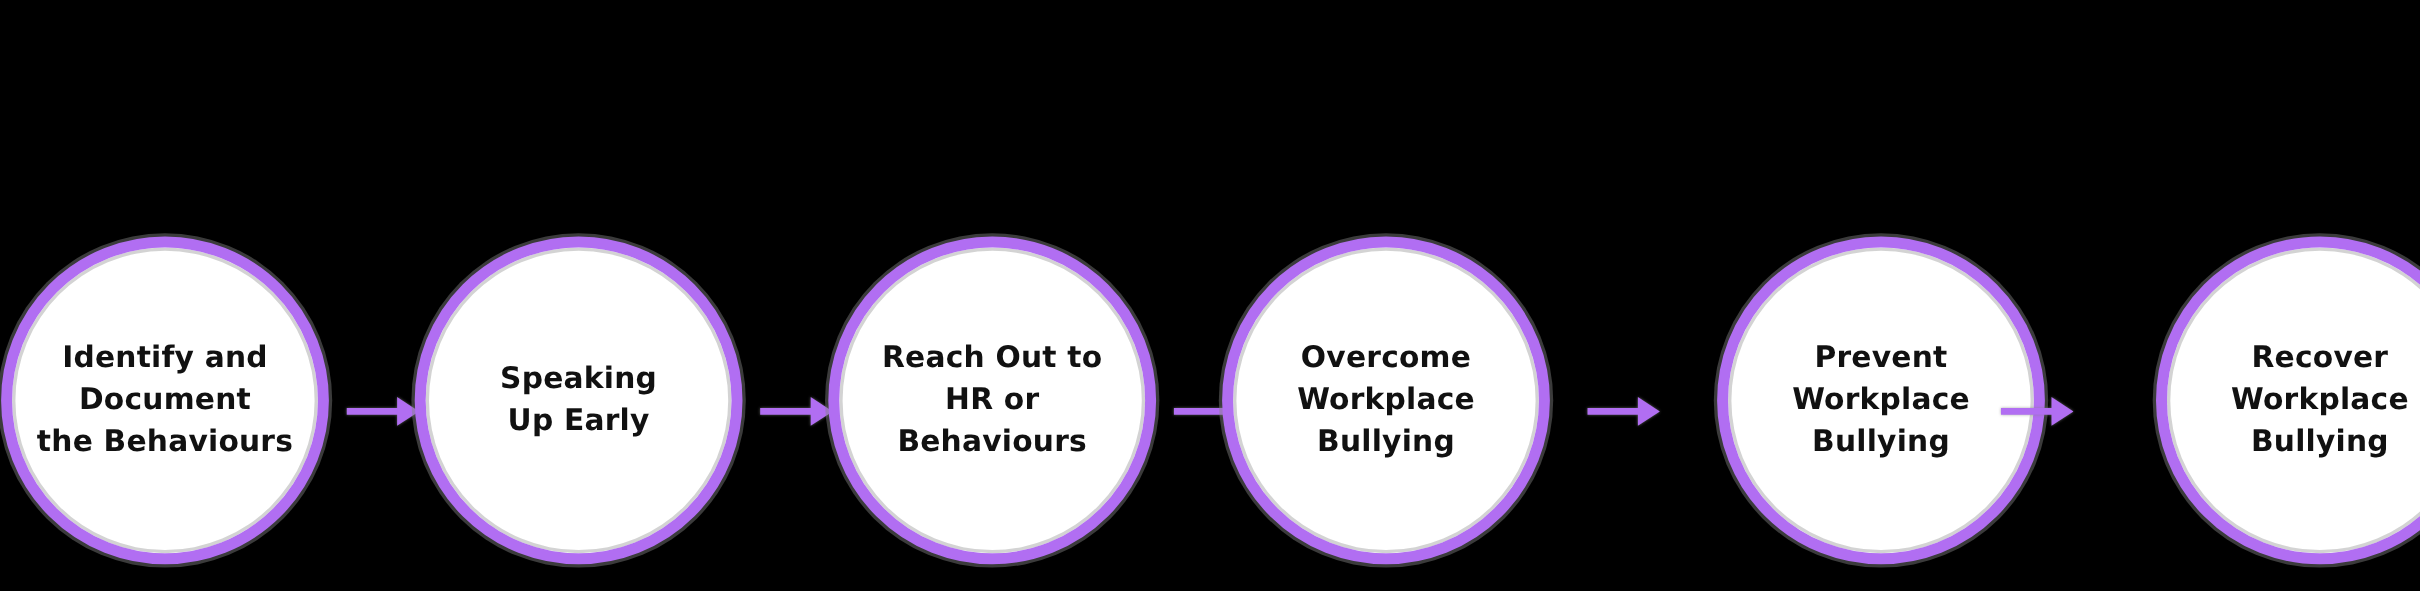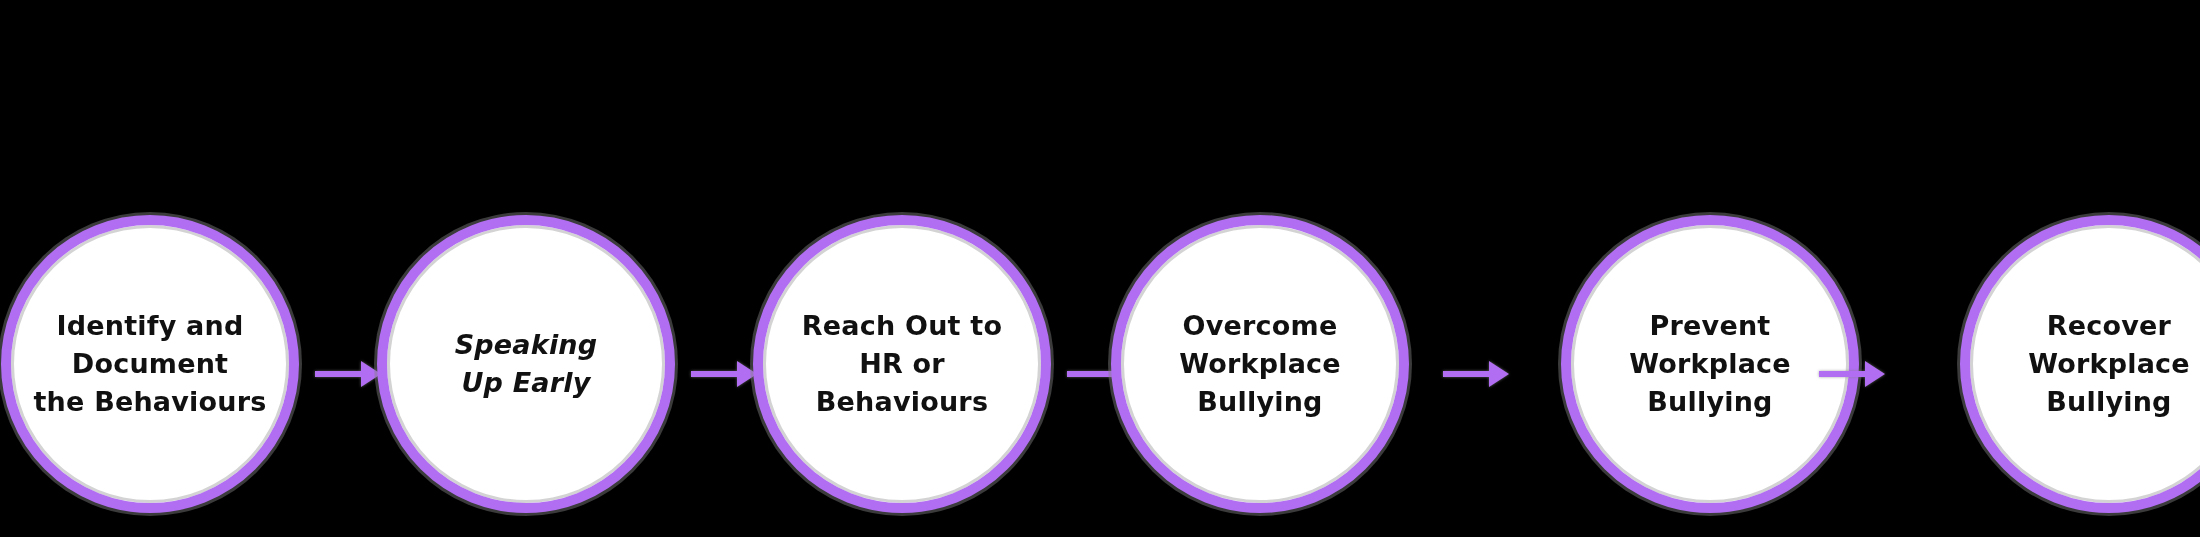--- a/index.html
+++ b/index.html
@@ -25,21 +25,21 @@
     top:215px;
     width:298px;height:298px;
     background:var(--fill);
     border:10px solid var(--accent);
     border-radius:50%;
     display:flex;align-items:center;justify-content:center;
     text-align:center;
     box-shadow:0 0 0 3px rgba(130,130,130,0.45), inset 0 0 0 3px rgba(130,130,130,0.35);
   }
   .step.s1{left:1px;}
-  .step.s2{left:377px;font-style:italic;}
+  .step.s2{left:377px;}
   .step.s3{left:753px;}
   .step.s4{left:1111px;}
   .step.s5{left:1561px;}
   .step.s6{left:1960px;text-align:center;}
   .label{
     font-size:27px;
     line-height:38px;
     font-weight:700;
     color:var(--text);
     white-space:pre-line;

